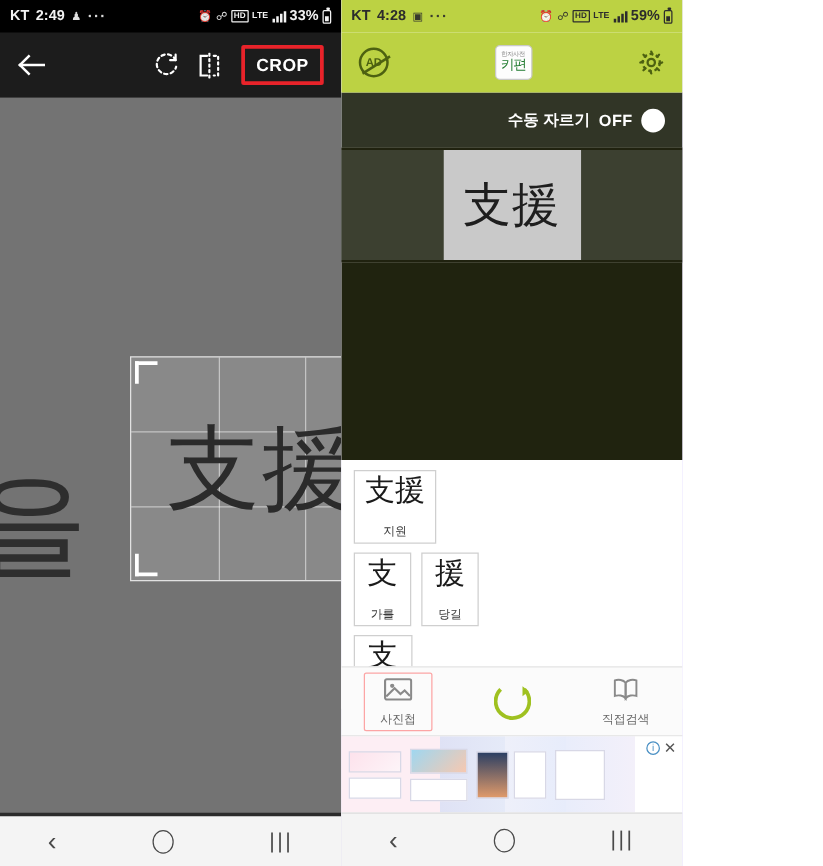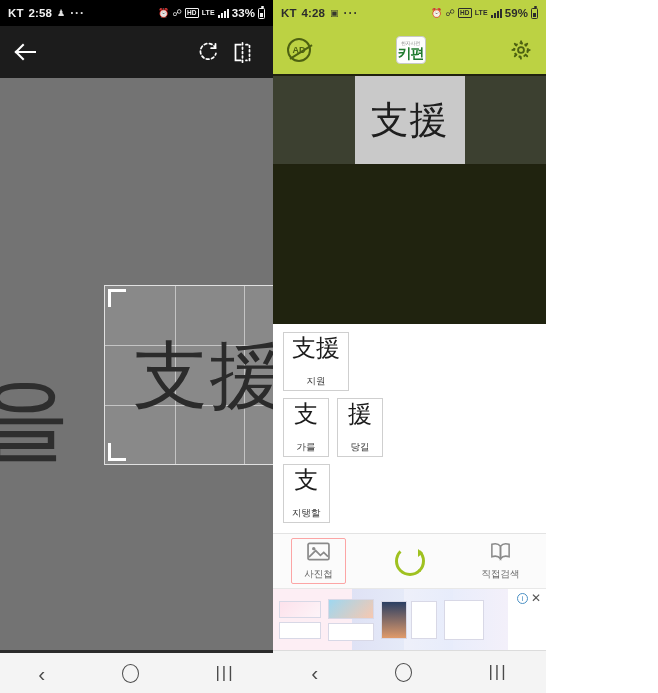--- a/index.html
+++ b/index.html
@@ -109,21 +109,21 @@
   .ad-circle::after{
     content:""; position:absolute; left:-1px; top:11px; width:26px; height:2px;
     background:#4d6111; transform: rotate(-32deg);
   }
   .app-logo {
     width: 30px; height: 28px; background: #fdfdfd; border-radius: 4px;
     display:flex; flex-direction: column; align-items:center; justify-content:center;
     border: 1px solid #c9c9c9; line-height: 1;
   }
   .app-logo .l1 { font-size: 5px; color: #8a8a8a; letter-spacing:-.3px; }
-  .app-logo .l2 { font-size: 14px; font-weight: bold; color: #1f7a2e; letter-spacing:-1px; }
+  .app-logo .l2 { font-size: 11px; font-weight: normal; color: #1f7a2e; letter-spacing:-1px; }
   .gear { width: 22px; height: 22px; cursor:pointer; }
 
   .manual-bar {
     height: 44px; background: #313526; display:flex; align-items:center;
     justify-content: flex-end; padding: 0 14px; gap: 7px;
   }
   .manual-label { color:#fff; font-size: 12.5px; font-weight: bold; }
   .manual-off { color:#fff; font-size: 13px; font-weight: bold; letter-spacing:.3px; }
   .toggle-knob { width: 19px; height: 19px; border-radius: 50%; background:#fff; cursor:pointer; }
 
@@ -204,21 +204,21 @@
 </head>
 <body>
 
 <div class="stage">
 
   <div class="panel panel-left">
 
     <div class="statusbar sb-dark">
       <div class="sb-left">
         <span class="sb-carrier">KT</span>
-        <span class="sb-carrier">2:58</span>
+        <span class="sb-carrier">2:49</span>
         <span class="ico-tiny">♟</span>
         <span class="sb-dots">···</span>
       </div>
       <div class="sb-right">
         <span class="ico-tiny">⏰</span>
         <span class="ico-tiny">☍</span>
         <span class="hd-badge">HD</span>
         <span class="lte-badge">LTE</span>
         <span class="bars">
             <i></i>
@@ -239,20 +239,23 @@
           <path d="M20 7 A9 9 0 1 0 20.5 13" stroke-dasharray="3 3"></path>
           <path d="M20 7 L20 2 M20 7 L15 7" stroke-dasharray="0"></path>
         </svg>
       </div>
       <div class="tb-icon">
         <svg width="21" height="21" viewBox="0 0 24 24" fill="none" stroke="#ffffff" stroke-width="2" stroke-linecap="round">
           <path d="M10 3 L4 3 L4 21 L10 21"></path>
           <path d="M12 1 L12 23" stroke-dasharray="2 3"></path>
           <path d="M16 3 L20 3 L20 21 L16 21" stroke-dasharray="2 3"></path>
         </svg>
+      </div>
+      <div class="crop-btn-wrap">
+        <div class="crop-btn">CROP</div>
       </div>
     </div>
 
     <div class="crop-canvas">
       <div class="bg-char">을</div>
       <div class="crop-box">
         <div class="grid-v" style="left:33.33%"></div>
         <div class="grid-v" style="left:66.66%"></div>
         <div class="grid-h" style="top:33.33%"></div>
         <div class="grid-h" style="top:66.66%"></div>
@@ -310,20 +313,25 @@
       <div class="hdr-spacer"></div>
       <div class="gear">
         <svg width="22" height="22" viewBox="0 0 24 24" fill="none" stroke="#4d6111" stroke-width="2">
           <circle cx="12" cy="12" r="3.2"></circle>
           <path d="M12 2.5 L13 5 M12 21.5 L11 19 M2.5 12 L5 11 M21.5 12 L19 13 M5.2 5.2 L7 7 M18.8 18.8 L17 17 M5.2 18.8 L7 17 M18.8 5.2 L17 7" stroke-linecap="round"></path>
           <circle cx="12" cy="12" r="7.5" stroke-dasharray="3.2 2.4"></circle>
         </svg>
       </div>
     </div>
 
+    <div class="manual-bar">
+      <span class="manual-label">수동 자르기</span>
+      <span class="manual-off">OFF</span>
+      <span class="toggle-knob"></span>
+    </div>
 
     <div class="preview-strip">
       <div class="strip-side"></div>
       <div class="strip-mid">支援</div>
       <div class="strip-side"></div>
     </div>
 
     <div class="dark-stage"></div>
 
     <div class="results">

